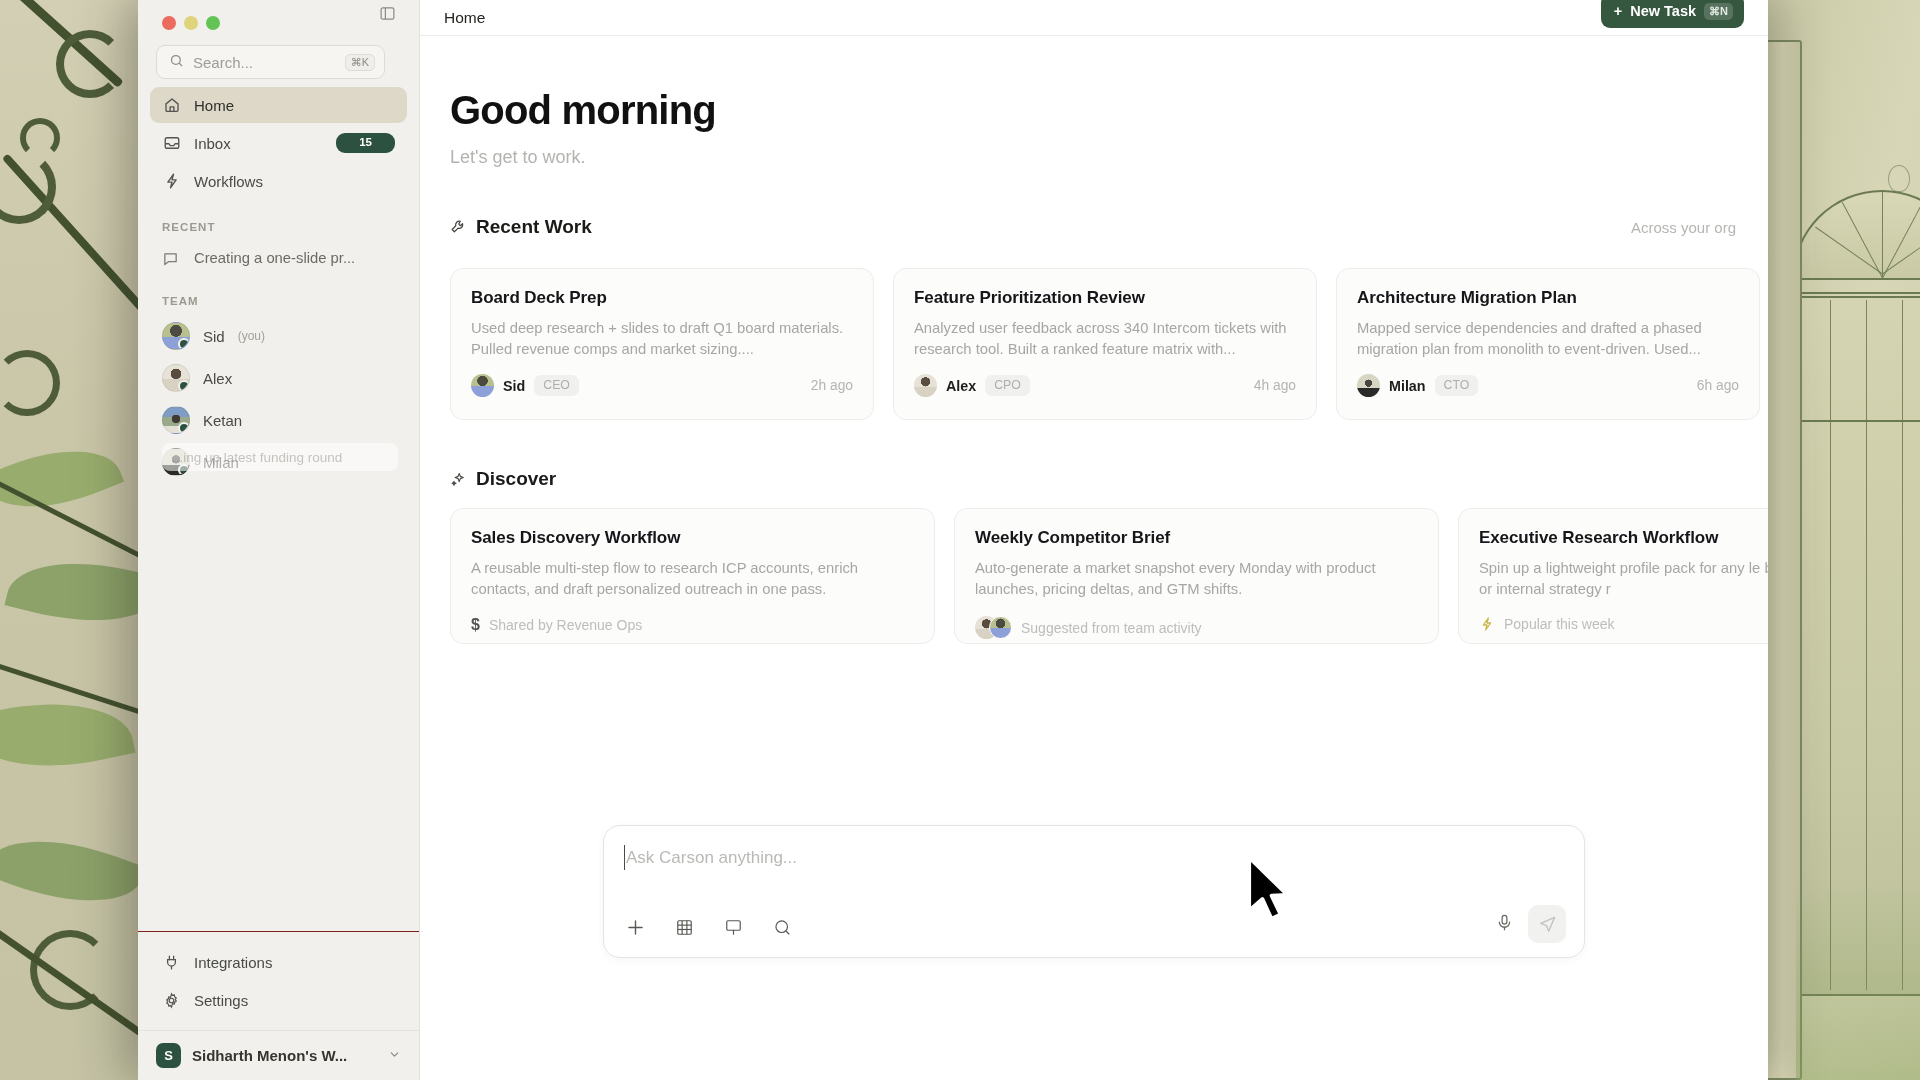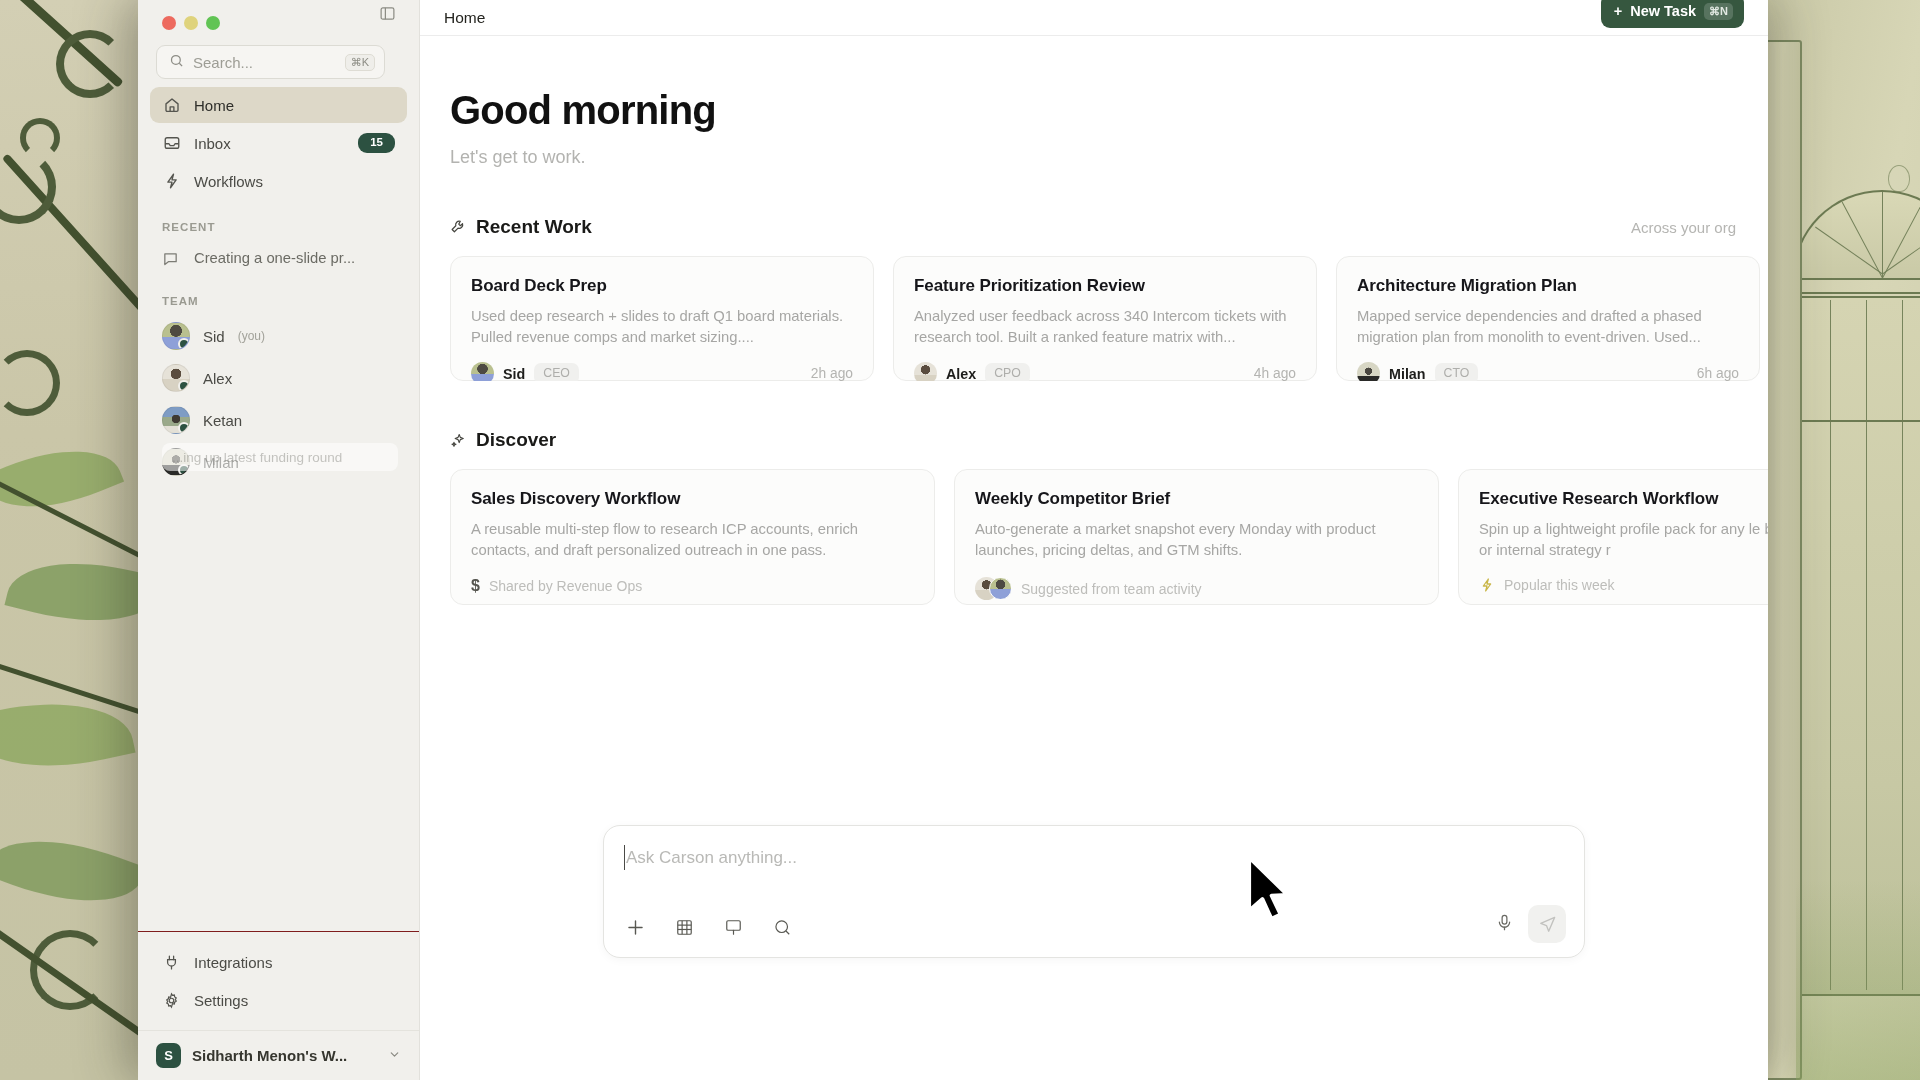--- a/index.html
+++ b/index.html
@@ -96,21 +96,21 @@
   .nav { padding:8px 12px 0 12px; }
   .nav-item {
     height:36px; display:flex; align-items:center; gap:13px;
     padding:0 12px; border-radius:9px; color:#4b4b46; font-size:15px;
     margin-bottom:2px; cursor:default;
   }
   .nav-item.active { background:#ddd8c8; color:#2e2e2a; }
   .nav-item .ico { width:19px; height:19px; display:flex; align-items:center; justify-content:center; color:#55554f;}
   .badge {
     margin-left:auto; background:#2c5141; color:#fff; font-size:11.5px;
-    font-weight:700; border-radius:9px; padding:2px 12px; line-height:1.35;
+    font-weight:700; border-radius:9px; padding:2px 23px; line-height:1.35;
   }
 
   .sec-label {
     font-size:11.5px; letter-spacing:.09em; font-weight:700; color:#9a9a91;
     padding:20px 24px 8px 24px;
   }
 
   .recent-item {
     height:34px; display:flex; align-items:center; gap:13px;
     padding:0 12px; margin:0 12px; border-radius:9px; color:#6b6b64; font-size:14.8px;
@@ -186,21 +186,21 @@
   .sec-head .right { margin-left:auto; font-size:15px; color:#b5b5b2; padding-right:2px;}
 
   .row {
     display:flex; gap:19px; padding:0 30px; margin-top:18px;
     overflow:hidden;
   }
   .card {
     flex:0 0 auto; border:1px solid #ececea; border-radius:13px;
     background:#fcfcfb; padding:19px 20px 17px 20px;
   }
-  .card.recent { width:424px; height:125px; }
+  .card.recent { width:424px; height:152px;margin-top:12px; }
   .card.disc { width:485px; height:136px; }
   .card h3 { font-size:17px; font-weight:700; color:#16161a; letter-spacing:-.005em;}
   .card p {
     font-size:14.8px; line-height:1.43; color:#a6a6a4; margin-top:10px;
     overflow:hidden;
   }
   .card .meta { display:flex; align-items:center; gap:9px; margin-top:14px;}
   .card .meta .nm { font-size:14.3px; font-weight:700; color:#1d1d1b;}
   .pill {
     background:#f0f0ee; color:#aeaeab; font-size:12.3px; border-radius:7px;

